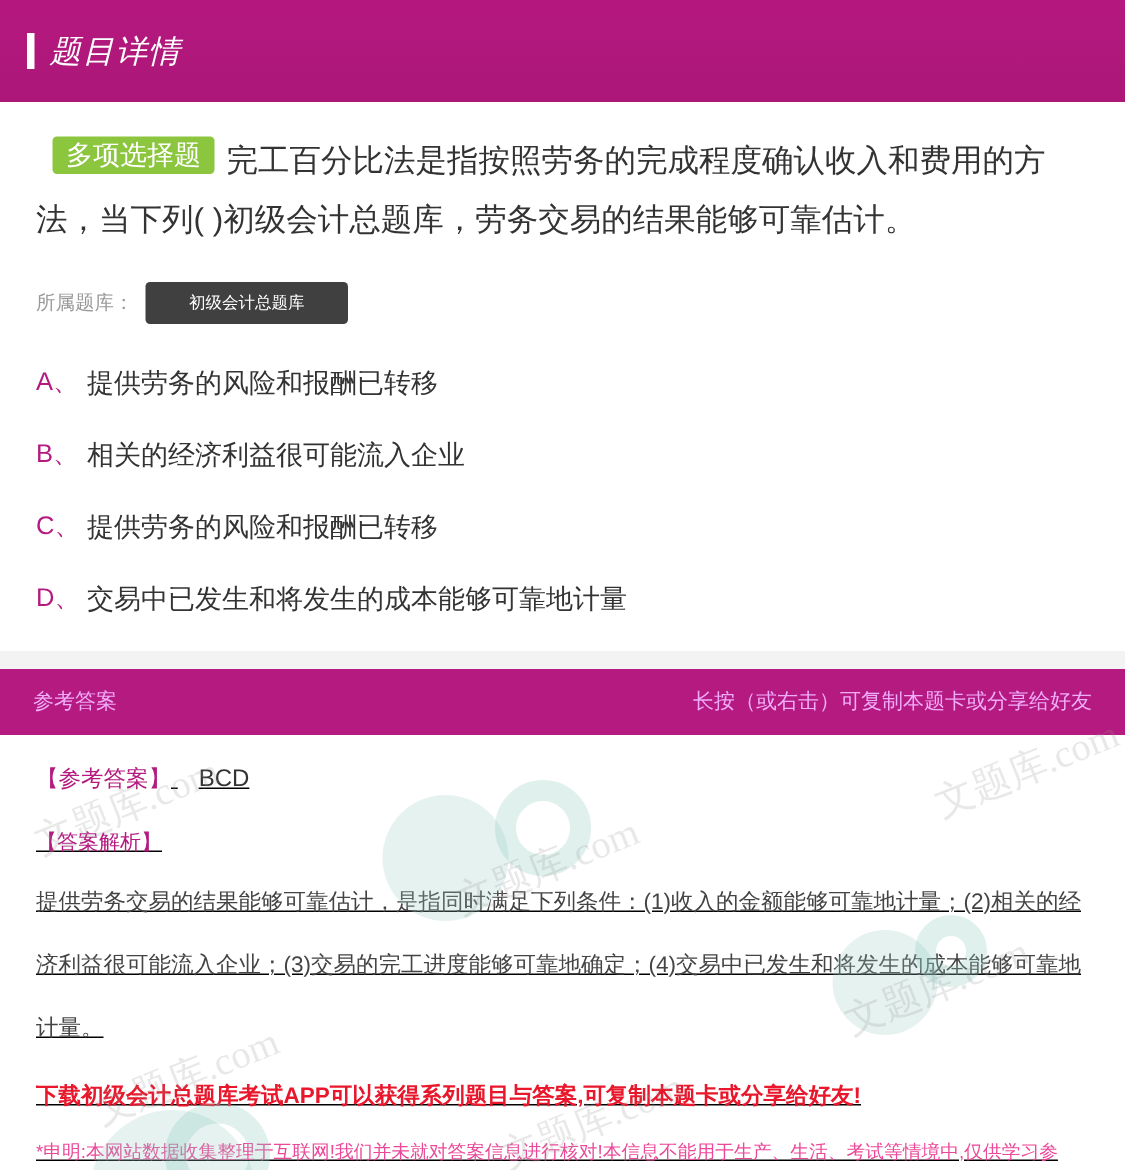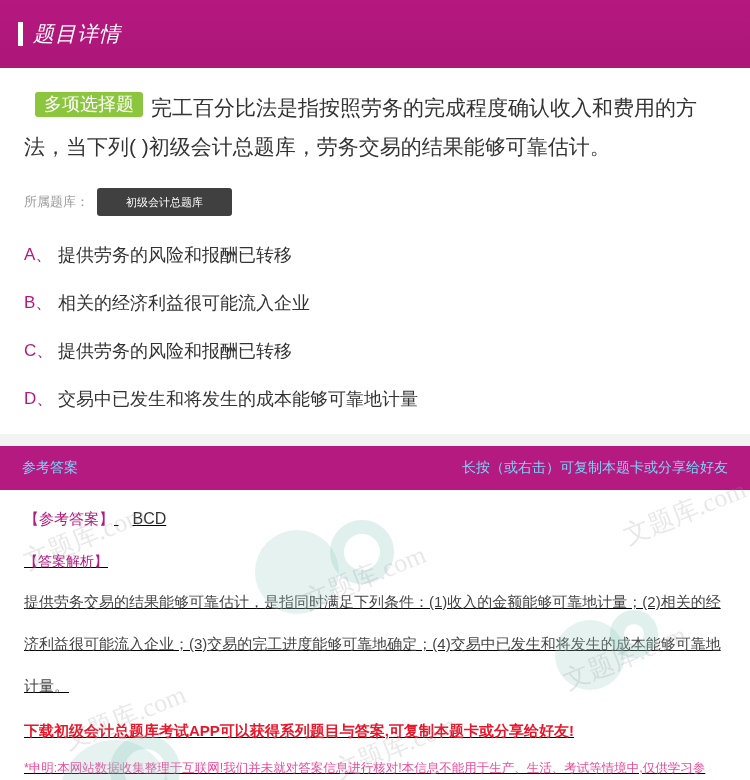--- a/index.html
+++ b/index.html
@@ -135,21 +135,21 @@
   }
 
   
   .answer-bar {
     height: 44px;
     background: #b41a7f;
     display: flex;
     align-items: center;
     justify-content: space-between;
     padding: 0 22px;
-    color: #7dd3fc;
+    color: #f0abfc;
   }
   .answer-bar-left { font-size: 14px; }
   .answer-bar-right { font-size: 14px; margin-left: 20px; }
 
   
   .answer-body {
     padding: 20px 25px 0 24px;
     position: relative;
     text-decoration: underline;
   }

